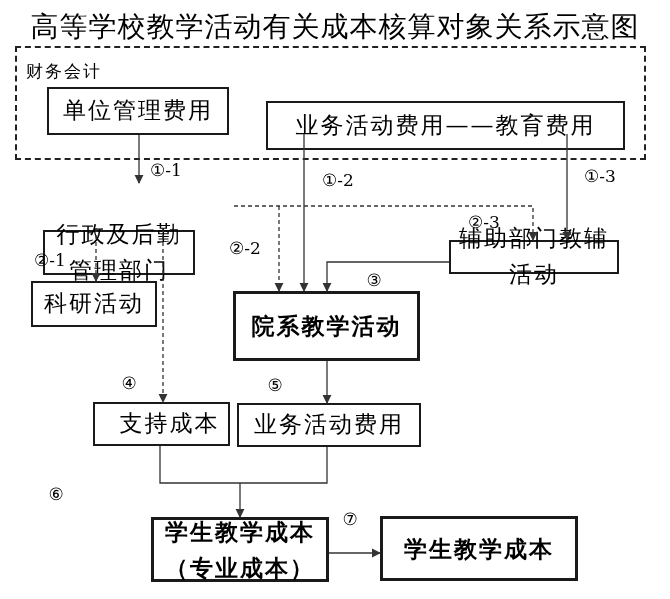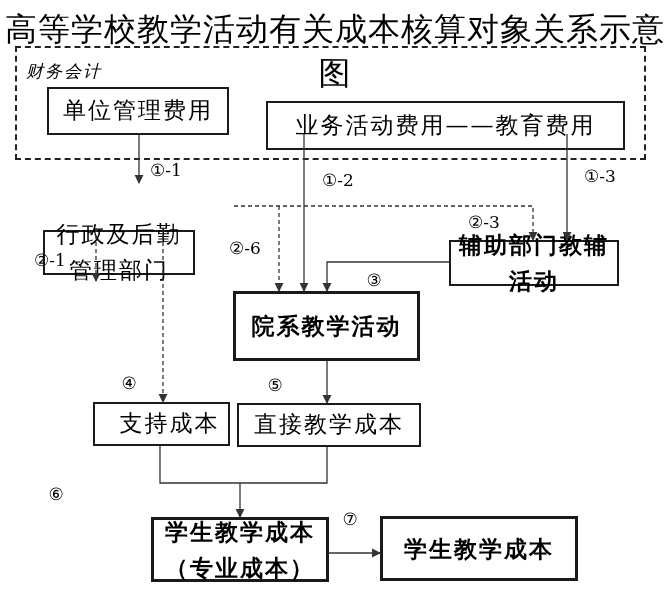--- a/index.html
+++ b/index.html
@@ -2,28 +2,28 @@
 <html><head>
 <meta charset="utf-8">
 <style>
   html,body{margin:0;padding:0;background:#fff;}
   #canvas{
     position:relative;width:670px;height:599px;background:#fff;
     font-family:"DejaVu Serif","Liberation Serif",serif;color:#000;overflow:hidden;
   }
   .title{
     position:absolute;left:0;top:8px;width:670px;text-align:center;
-    font-size:32px;letter-spacing:1px;font-weight:500;
+    font-size:28px;letter-spacing:1px;font-weight:500;
   }
   .dashed-container{
     position:absolute;left:15px;top:46px;width:627px;height:110px;
     border:2px dashed #222;background:transparent;
   }
   .group-label{
-    position:absolute;left:26px;top:60px;font-size:17px;letter-spacing:2px;font-style:italic;
+    position:absolute;left:26px;top:60px;font-size:17px;letter-spacing:2px;
   }
   .box{
     position:absolute;background:#fff;border:2px solid #1a1a1a;
     display:flex;flex-direction:column;align-items:center;justify-content:center;
     font-size:23px;letter-spacing:2px;line-height:1.55;text-align:center;
     box-sizing:border-box;z-index:1;
   }
   .box.bold{border-width:3px;font-weight:bold;}
   svg.wires{position:absolute;left:0;top:0;z-index:2;pointer-events:none;}
   .edge-label{
@@ -46,35 +46,38 @@
   </div>
 
   <div class="box" style="left:266px;top:101px;width:359px;height:49px;">
     <span>业务活动费用——教育费用</span>
   </div>
 
   <div class="box" style="left:43px;top:183px;width:152px;height:45px;margin-top:47px;">
     <span>行政及后勤管理部门</span>
   </div>
 
+  <div class="box" style="left:31px;top:281px;width:126px;height:46px;">
+    <span>科研活动</span>
+  </div>
 
-  <div class="box" style="left:449px;top:240px;width:170px;height:46px;font-weight:bold;">
+  <div class="box" style="left:449px;top:240px;width:170px;height:34px;">
     <span>辅助部门教辅活动</span>
   </div>
 
   <div class="box bold" style="left:233px;top:291px;width:187px;height:70px;">
     <span>院系教学活动</span>
   </div>
 
   <div class="box" style="left:93px;top:402px;width:137px;height:44px;padding-left:16px;">
     <span>支持成本</span>
   </div>
 
   <div class="box" style="left:237px;top:403px;width:184px;height:44px;">
-    <span>直接教学成本</span>
+    <span>业务活动费用</span>
   </div>
 
   <div class="box bold" style="left:151px;top:517px;width:178px;height:65px;">
     <span>学生教学成本</span>
     <span>（专业成本）</span>
   </div>
 
   <div class="box bold" style="left:380px;top:516px;width:198px;height:65px;">
     <span>学生教学成本</span>
   </div>
@@ -98,21 +101,21 @@
     <path d="M96,228 V281" fill="none" stroke="#333" stroke-width="1.3" stroke-dasharray="4 3" marker-end="url(#arrow)"></path>
     <path d="M163,228 V402" fill="none" stroke="#333" stroke-width="1.3" stroke-dasharray="4 3" marker-end="url(#arrow)"></path>
     <path d="M234,206 L533,206 L533,240" fill="none" stroke="#333" stroke-width="1.3" stroke-dasharray="4 3" marker-end="url(#arrow)"></path>
     <path d="M279,206 V291" fill="none" stroke="#333" stroke-width="1.3" stroke-dasharray="4 3" marker-end="url(#arrow)"></path>
   </svg>
 
   <span class="edge-label" style="left:166px;top:170px;">①-1</span>
   <span class="edge-label" style="left:338px;top:180px;">①-2</span>
   <span class="edge-label" style="left:600px;top:176px;">①-3</span>
   <span class="edge-label" style="left:50px;top:260px;">②-1</span>
-  <span class="edge-label" style="left:245px;top:248px;">②-6</span>
+  <span class="edge-label" style="left:245px;top:248px;">②-2</span>
   <span class="edge-label" style="left:484px;top:222px;">②-3</span>
   <span class="edge-label" style="left:374px;top:280px;">③</span>
   <span class="edge-label" style="left:129px;top:383px;">④</span>
   <span class="edge-label" style="left:275px;top:385px;">⑤</span>
   <span class="edge-label" style="left:56px;top:494px;">⑥</span>
   <span class="edge-label" style="left:350px;top:519px;">⑦</span>
 
 </div>
 
 </body></html>

